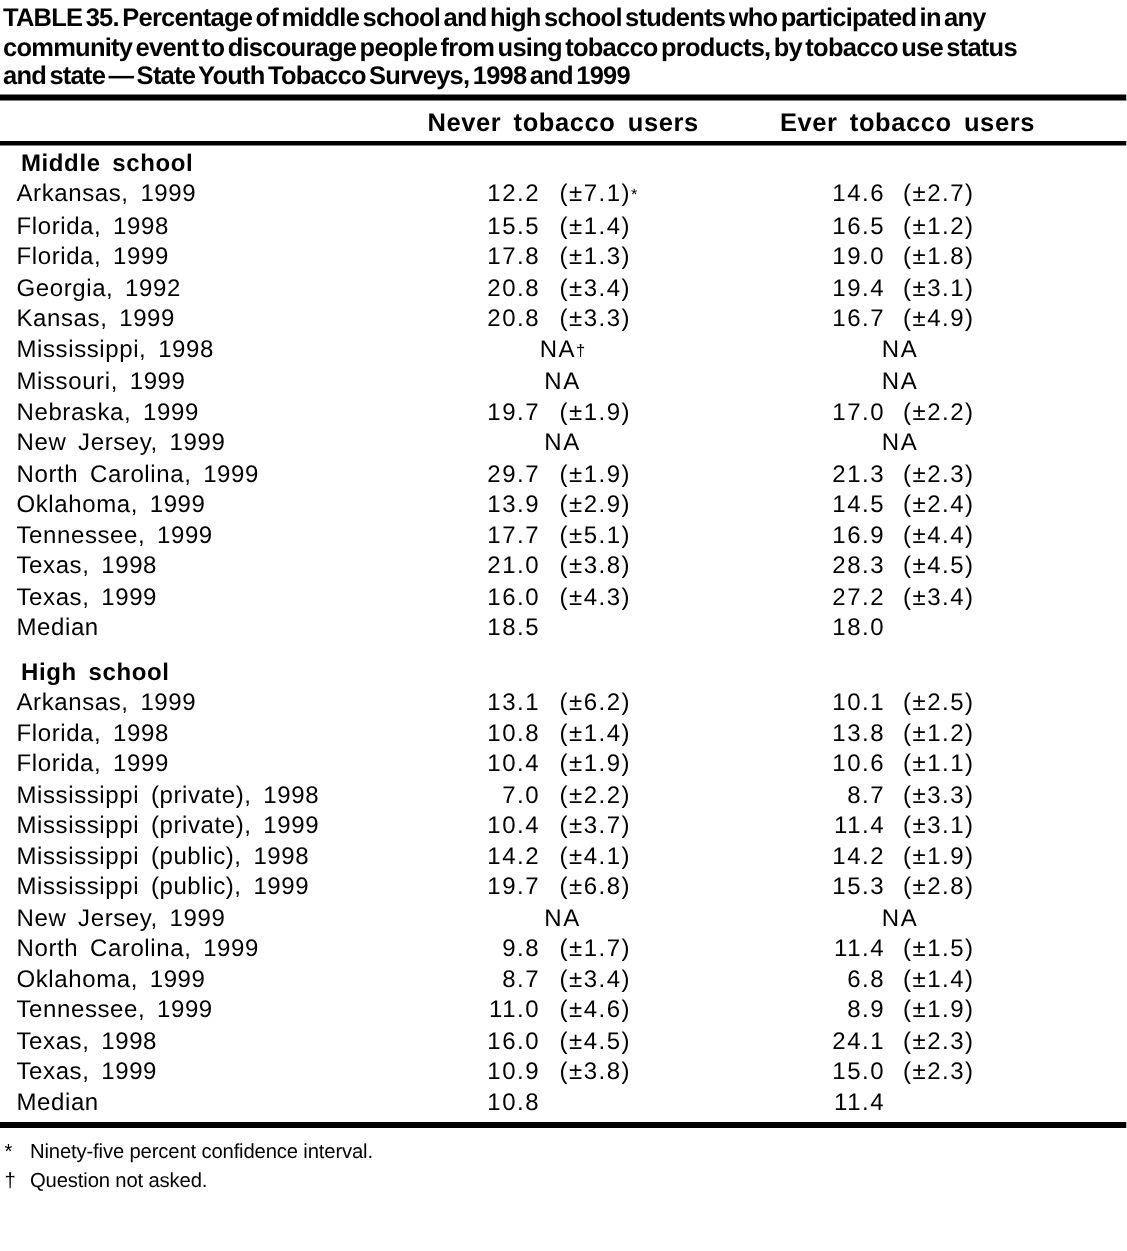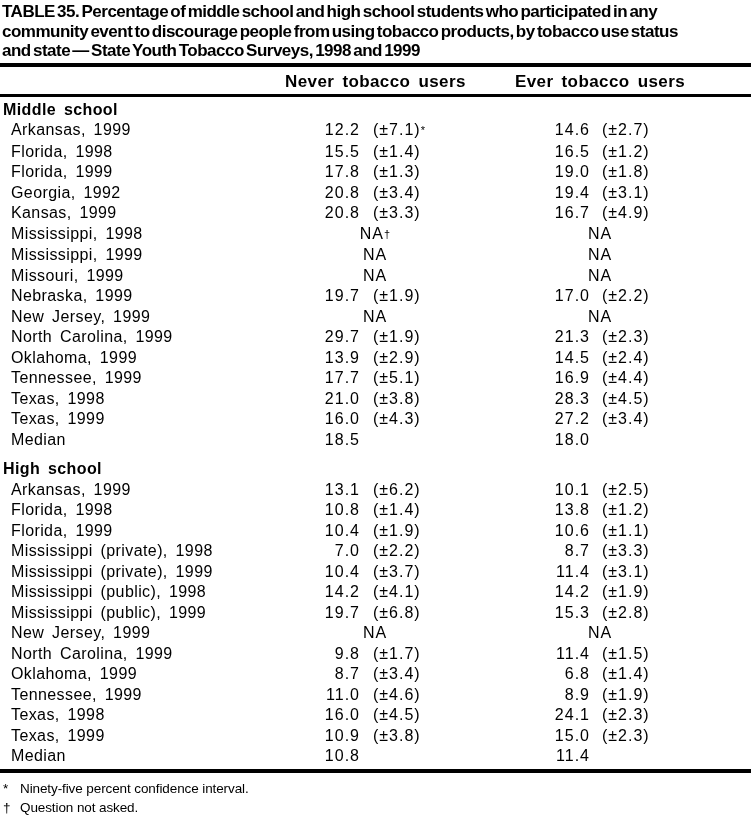--- a/index.html
+++ b/index.html
@@ -5,26 +5,26 @@
   html,body{margin:0;padding:0;background:#fff;color:#000;}
   body{width:751px;font-family:"Liberation Sans",sans-serif;}
   .title{padding:2px 0 2px 2px;font-weight:bold;font-size:17px;line-height:19.5px;
          letter-spacing:-0.5px;word-spacing:-2px;border-radius:11px;}
   .title div{white-space:nowrap;overflow:hidden;}
   .rule{background:#000;height:3px;}
   .rule.thick{height:4px;}
   .colheads{position:relative;height:27px;font-weight:bold;font-size:17px;
             letter-spacing:0.4px;word-spacing:3px;}
   .h-never{position:absolute;left:285px;top:5px;width:180px;text-align:center;white-space:nowrap;}
-  .h-ever{position:absolute;left:510px;top:5px;width:180px;text-align:center;white-space:nowrap;}
+  .h-ever{position:absolute;left:510px;top:5px;width:180px;text-align:right;white-space:nowrap;}
   table{border-collapse:collapse;table-layout:fixed;width:751px;margin-top:3px;}
   col.c-state{width:285px;} col.c-never{width:225px;} col.c-ever{width:241px;}
   td{padding:0;font-size:16px;line-height:20.5px;white-space:nowrap;letter-spacing:0.4px;vertical-align:baseline;}
   td.state{padding-left:11px;word-spacing:3px;}
-  tr.section-label td{font-weight:bold;word-spacing:3px;padding-left:3px;}
+  tr.section-label td{font-weight:bold;word-spacing:3px;padding-left:14px;}
   tr.section-label.gap td{padding-top:9px;}
   .cellflex{display:flex;align-items:baseline;}
   .val{width:75px;text-align:right;letter-spacing:1px;}
   td.col-ever .val{width:80px;}
   .ci{margin-left:13px;letter-spacing:1px;}
   td.col-ever .ci{margin-left:12px;}
   .na-wrap{width:180px;justify-content:center;letter-spacing:1px;}
   sup.note{font-size:11px;vertical-align:top;position:relative;top:-1px;letter-spacing:0;}
   .bottom-rule{margin-top:2px;}
   .footnotes{padding:6px 0 0 3px;font-size:13.5px;line-height:19px;letter-spacing:-0.1px;}
@@ -142,33 +142,20 @@
             <sup class="note">†</sup>
           </div>
         </td>
         <td class="num col-ever">
           <div class="cellflex na-wrap">
             <span class="na">NA</span>
           </div>
         </td>
       </tr>
       <tr>
-        <td class="state">Mississippi, 1999</td>
-        <td class="num col-never">
-          <div class="cellflex na-wrap">
-            <span class="na">NA</span>
-          </div>
-        </td>
-        <td class="num col-ever">
-          <div class="cellflex na-wrap">
-            <span class="na">NA</span>
-          </div>
-        </td>
-      </tr>
-      <tr>
         <td class="state">Missouri, 1999</td>
         <td class="num col-never">
           <div class="cellflex na-wrap">
             <span class="na">NA</span>
           </div>
         </td>
         <td class="num col-ever">
           <div class="cellflex na-wrap">
             <span class="na">NA</span>
           </div>

